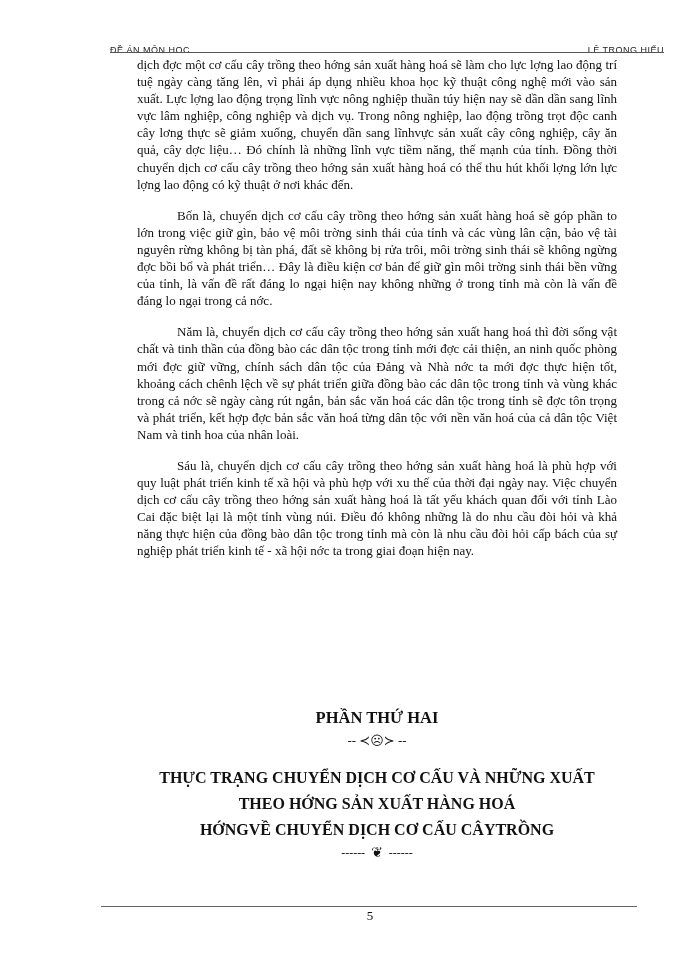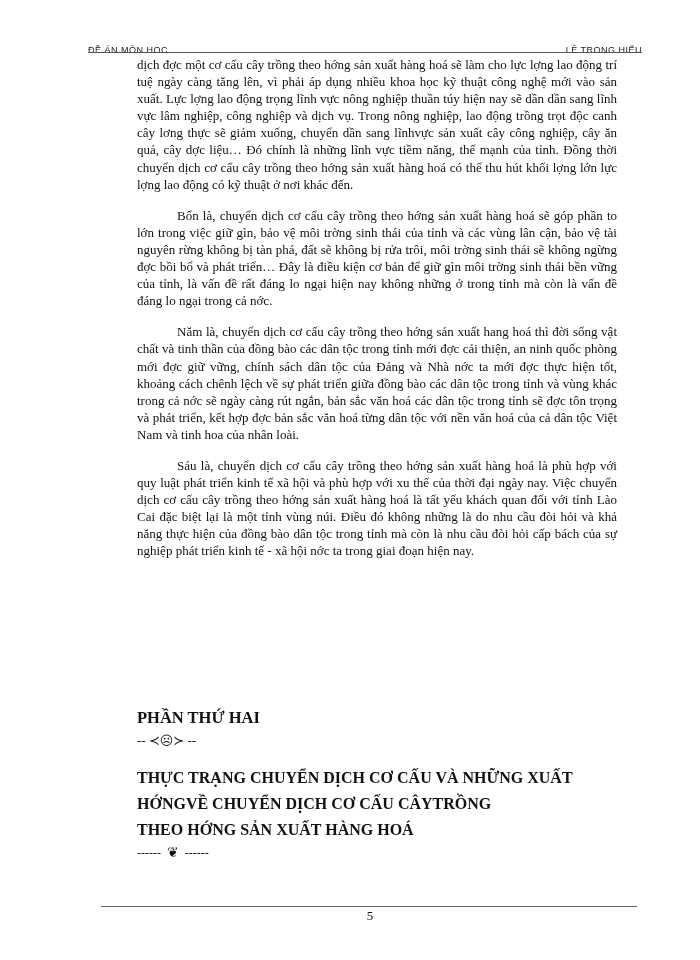--- a/index.html
+++ b/index.html
@@ -11,21 +11,21 @@
       width: 700px;
       height: 960px;
       position: relative;
       overflow: hidden;
       font-family: "Liberation Serif", serif;
       color: #111111;
     }
     .header {
       position: absolute;
       top: 39px;
-      left: 88px;
+      left: 110px;
       width: 554px;
       height: 13px;
       border-bottom: 1.5px solid #555555;
       overflow: hidden;
       text-align: center;
     }
     .header-left, .header-right {
       position: absolute;
       top: 5px;
       font-family: "Liberation Sans", sans-serif;
@@ -49,20 +49,21 @@
     .para {
       margin: 0 0 14px 0;
     }
     .para.indent {
       text-indent: 40px;
     }
     .heading-block {
       position: absolute;
       left: 137px;
       width: 480px;
+      text-align: center;
       font-weight: bold;
     }
     .part-title {
       top: 708px;
       font-size: 16.5px;
     }
     .ornament-1 {
       top: 733px;
       font-size: 13px;
       font-weight: normal;
@@ -108,22 +109,22 @@
   <p class="para indent">Bốn là, chuyển dịch cơ cấu cây trồng theo hớng  sản xuất hàng hoá sẽ góp phần to lớn trong việc giữ gìn, bảo vệ môi trờng  sinh thái của tỉnh và các vùng lân cận, bảo vệ tài nguyên rừng không bị tàn phá, đất sẽ không bị rửa trôi, môi trờng  sinh thái sẽ không ngừng đợc  bồi bổ và phát triển… Đây là điều kiện cơ bản để giữ gìn môi trờng  sinh thái bền vững của tỉnh, là vấn đề rất đáng lo ngại hiện nay không những ở trong tỉnh mà còn là vấn đề đáng lo ngại trong cả nớc.</p>
   <p class="para indent">Năm là, chuyển dịch cơ cấu cây trồng theo hớng  sản xuất hang hoá thì đời sống vật chất và tinh thần của đồng bào các dân tộc trong tỉnh mới đợc  cải thiện, an ninh quốc phòng mới đợc  giữ vững, chính sách dân tộc của Đảng và Nhà nớc  ta mới đợc  thực hiện tốt, khoảng cách chênh lệch về sự phát triển giữa đồng bào các dân tộc trong tỉnh và vùng khác trong cả nớc  sẽ ngày càng rút ngắn, bản sắc văn hoá các dân tộc trong tỉnh sẽ đợc  tôn trọng và phát triển, kết hợp đợc  bản sắc văn hoá từng dân tộc với nền văn hoá của cả dân tộc Việt Nam và tinh hoa của nhân loài.</p>
   <p class="para indent">Sáu là, chuyển dịch cơ cấu cây trồng theo hớng  sản xuất hàng hoá là phù hợp với quy luật phát triển kinh tế xã hội và phù hợp với xu thế của thời đại ngày nay. Việc chuyển dịch cơ cấu cây trồng theo hớng  sản xuất hàng hoá là tất yếu khách quan đối với tỉnh Lào Cai đặc biệt lại là một tỉnh vùng núi. Điều đó không những là do nhu cầu đòi hỏi và khả năng thực hiện của đồng bào dân tộc trong tỉnh mà còn là nhu cầu đòi hỏi cấp bách của sự nghiệp phát triển kinh tế - xã hội nớc  ta trong giai đoạn hiện nay.</p>
 </div>
 
 <div class="heading-block part-title">PHẦN THỨ HAI</div>
 <div class="heading-block ornament-1">-- ≺☹≻ --</div>
 
 <div class="heading-block main-title">
   <div>THỰC TRẠNG CHUYỂN DỊCH CƠ CẤU VÀ NHỮNG XUẤT</div>
+  <div>THEO HỚNG   SẢN XUẤT HÀNG HOÁ</div>
   <div>HỚNGVỀ   CHUYỂN DỊCH CƠ CẤU CÂYTRỒNG</div>
-  <div>THEO HỚNG   SẢN XUẤT HÀNG HOÁ</div>
 </div>
 
 <div class="heading-block ornament-2">
   <span>------</span><span class="squig">❦</span><span>------</span>
 </div>
 
 <div class="footer-line"></div>
 <div class="page-number">5</div>
 
 </body></html>

